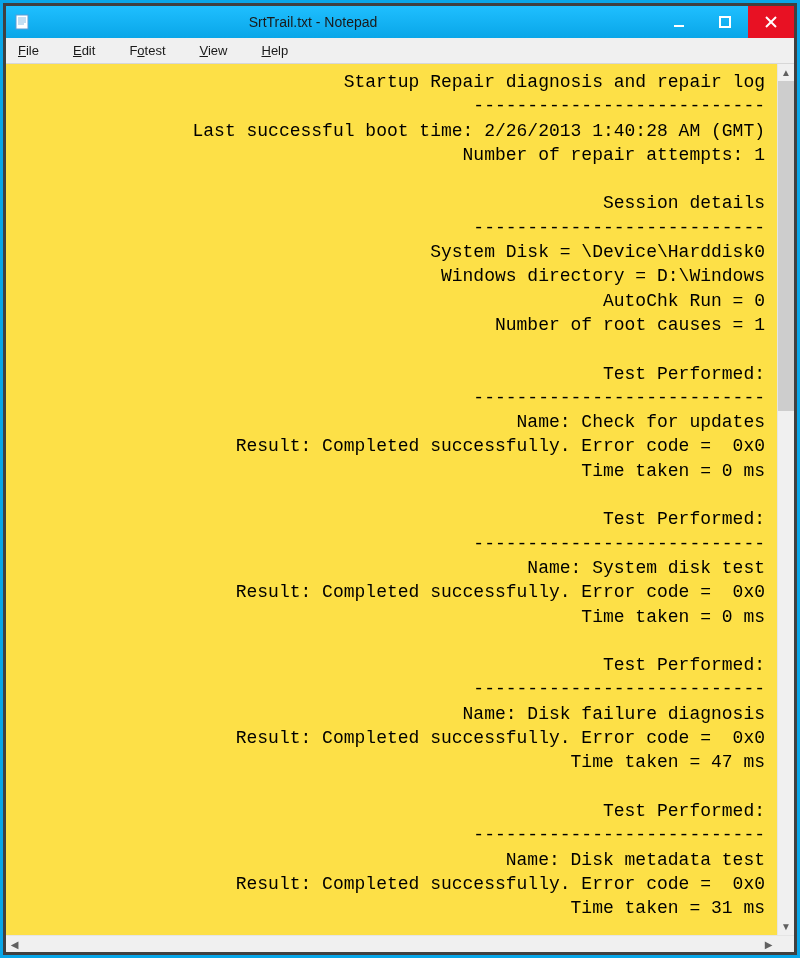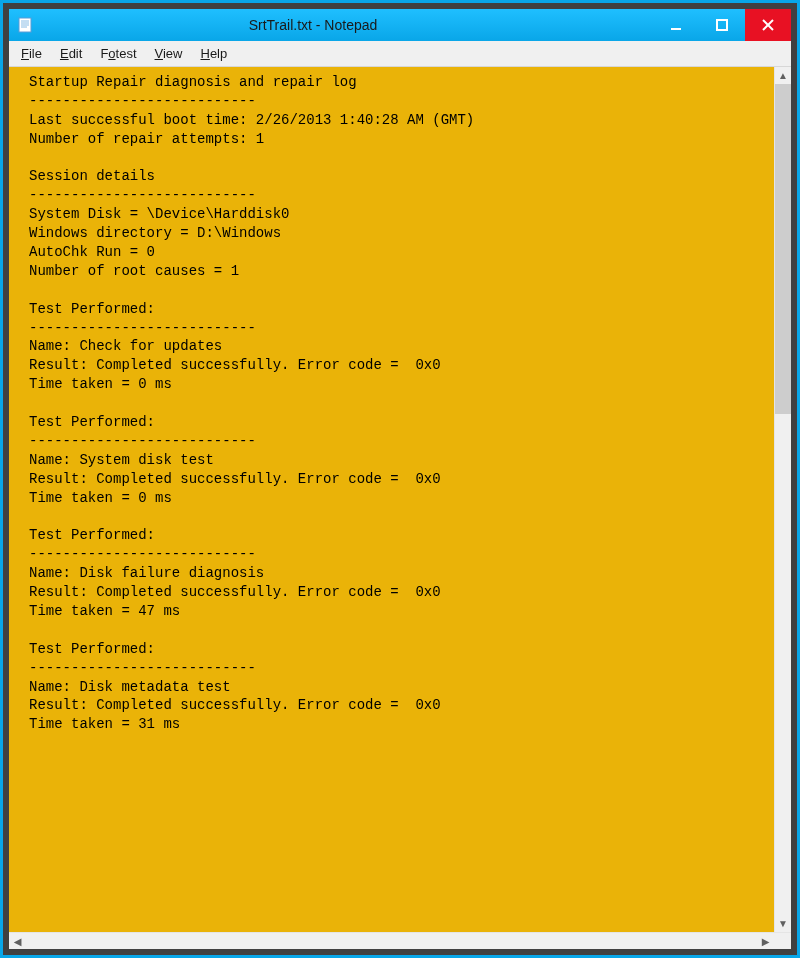--- a/index.html
+++ b/index.html
@@ -11,24 +11,24 @@
       width: 800px;
       height: 958px;
       background: #09a6e8;
       padding: 3px;
       font-family: "Segoe UI", Tahoma, sans-serif;
       overflow: hidden;
     }
     .window {
       width: 100%;
       height: 100%;
-      background: #eab308;
+      background: #fde047;
       display: flex;
       flex-direction: column;
-      border: 6px solid #404040;
+      border: 3px solid #404040;
     }
     .titlebar {
       display: flex;
       align-items: center;
       height: 32px;
       background: linear-gradient(to bottom, #1fbfff 0%, #09a6e8 100%);
       color: #000000;
       position: relative;
     }
     .titlebar-icon {
@@ -63,21 +63,21 @@
     }
     .win-btn.close {
       background: #e81123;
     }
     .win-btn svg {
       width: 12px;
       height: 12px;
     }
     .menubar {
       display: flex;
-      gap: 2px;
+      gap: 18px;
       height: 26px;
       align-items: center;
       background: #f0f0f0;
       border-bottom: 1px solid #d7d7d7;
       padding: 0 4px;
       font-size: 13px;
     }
     .menu-item {
       padding: 2px 8px;
       color: #1a1a1a;
@@ -87,27 +87,28 @@
       text-decoration: underline;
     }
     .content-area {
       flex: 1;
       display: flex;
       position: relative;
       overflow: hidden;
     }
     .text-content {
       flex: 1;
-      padding: 6px 20px;
+      padding: 6px 12px;
       font-family: Consolas, "Courier New", monospace;
-      font-size: 14px;
+      font-size: 18px;
       line-height: 1.35;
       white-space: pre;
       color: #000000;
       overflow: hidden;
+      text-align: right;
     }
     .vscroll {
       width: 17px;
       background: #f0f0f0;
       position: relative;
       border-left: 1px solid #e5e5e5;
     }
     .vscroll-arrow {
       height: 17px;
       width: 100%;

